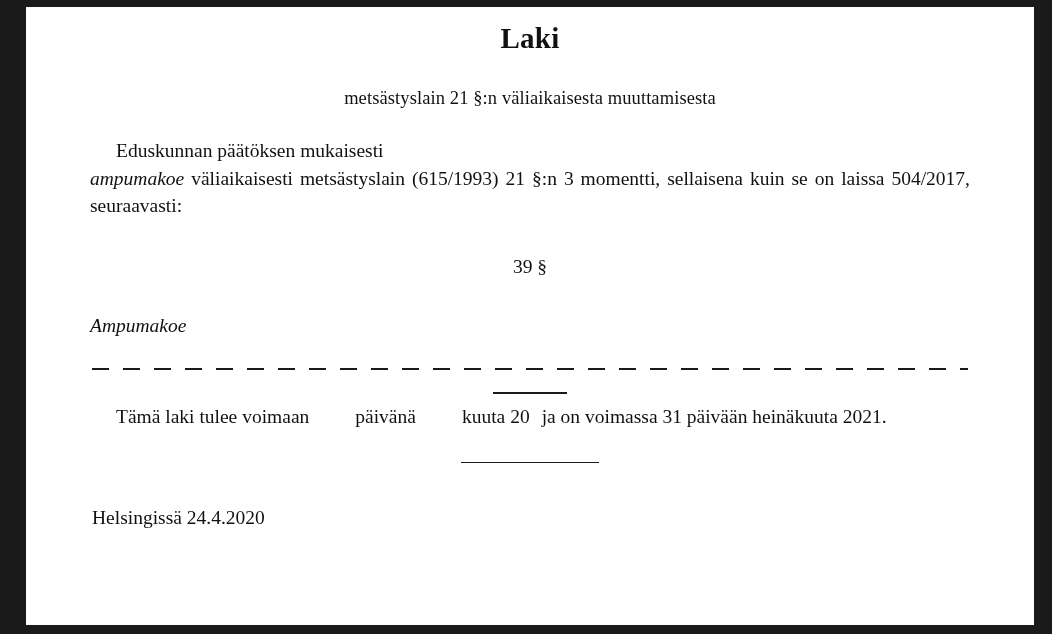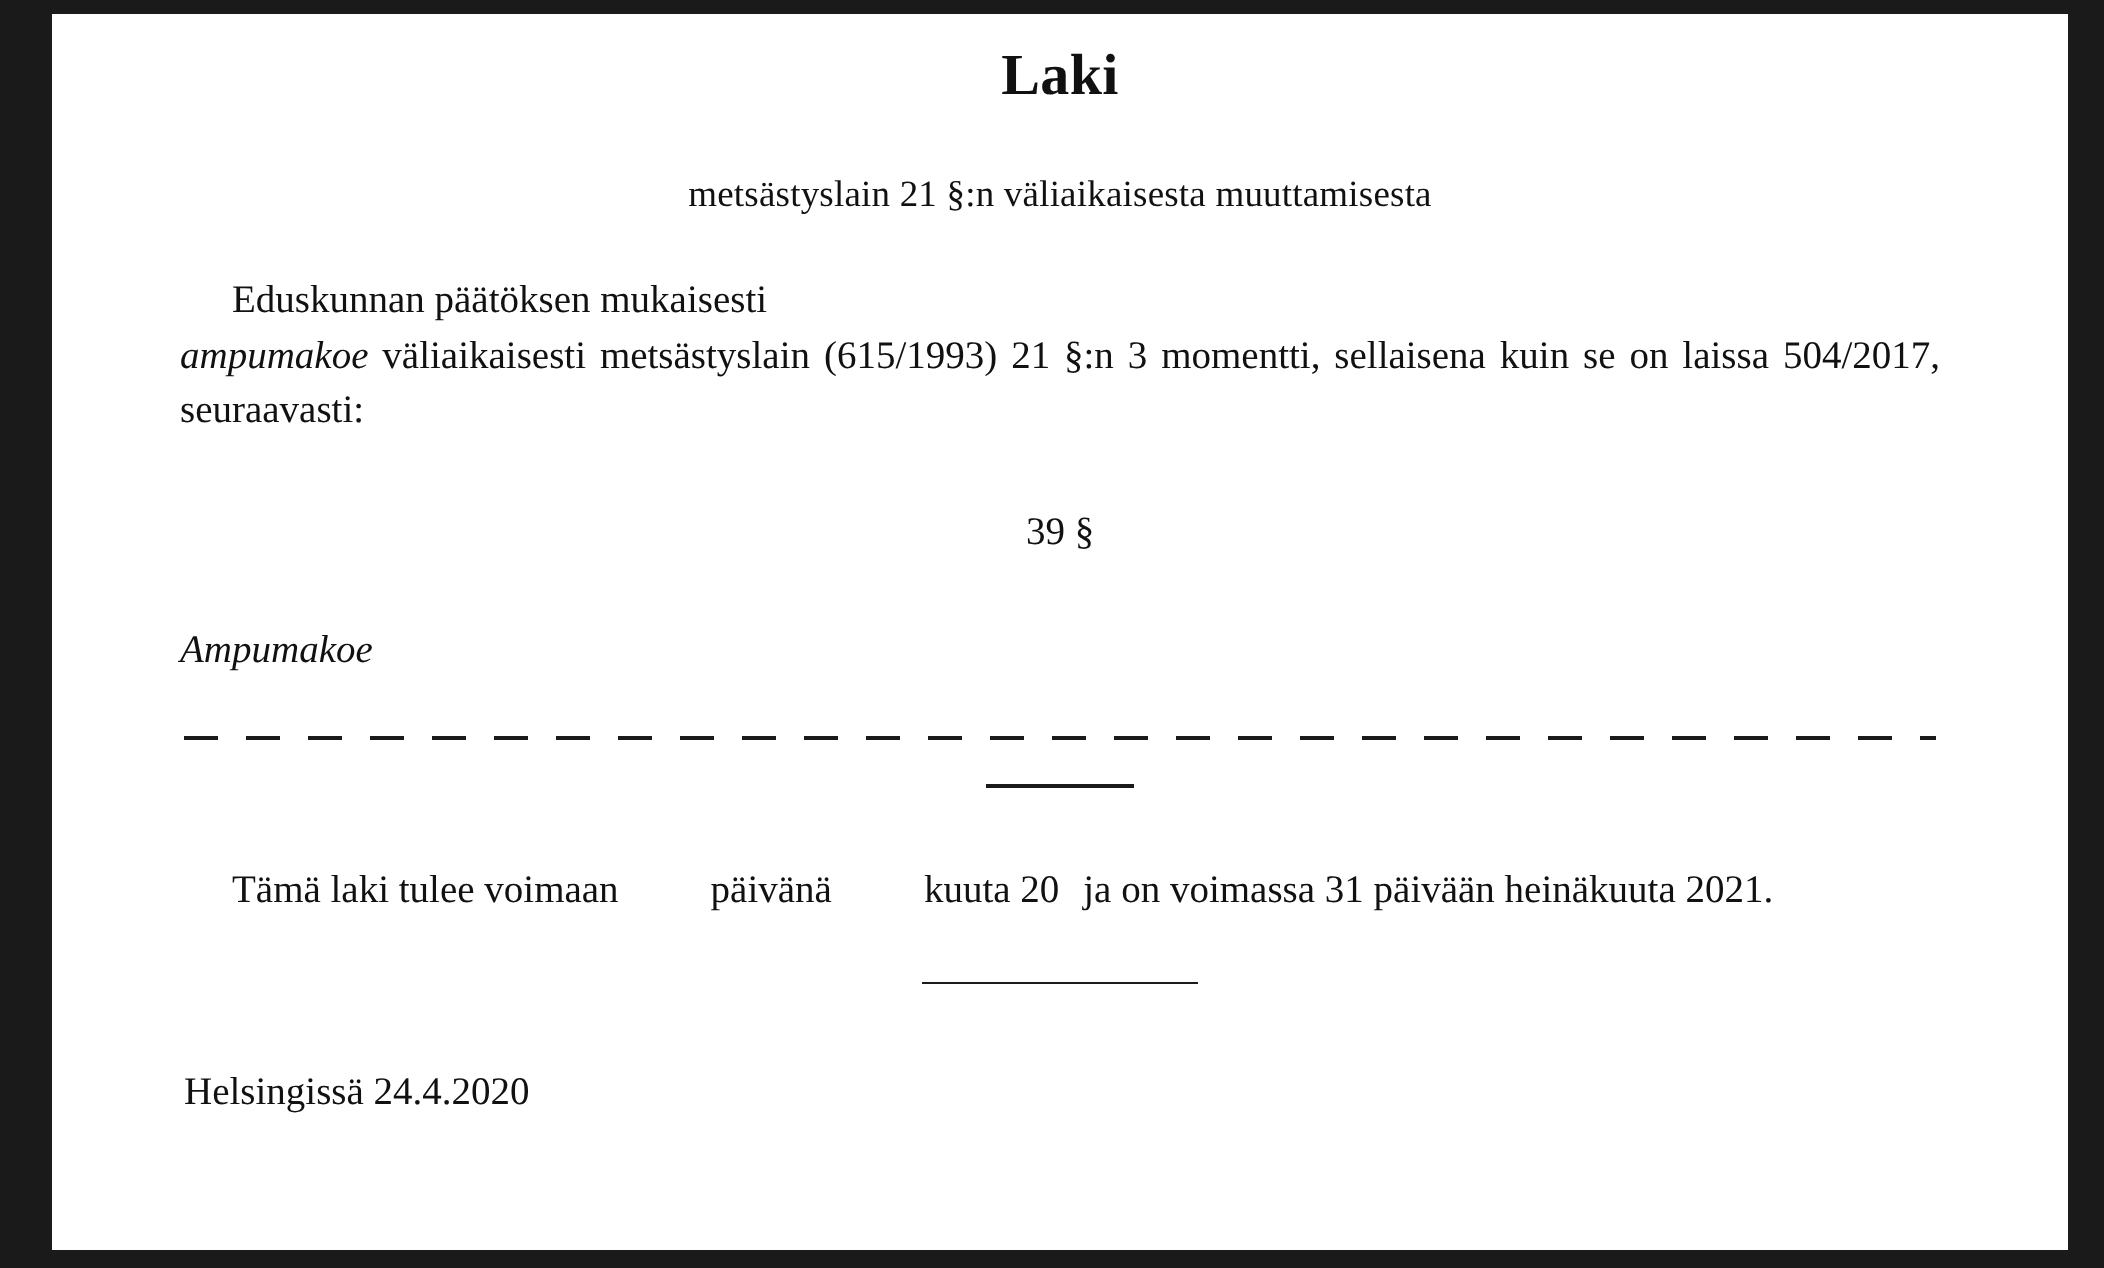--- a/index.html
+++ b/index.html
@@ -102,21 +102,21 @@
     height: 1.5px;
     background: #1a1a1a;
     margin: 22px auto 0 auto;
   }
   .short-rule.wide {
     width: 138px;
     margin-top: 31px;
   }
 
   .closing {
-    margin-top: 38px;
+    margin-top: 9px;
     font-size: 19.5px;
     line-height: 1.44;
     text-align: justify;
     text-indent: 26px;
   }
   .gap-m { display: inline-block; width: 46px; }
   .gap-xs { display: inline-block; width: 12px; }
 
   .place-date {
     margin-top: 44px;

